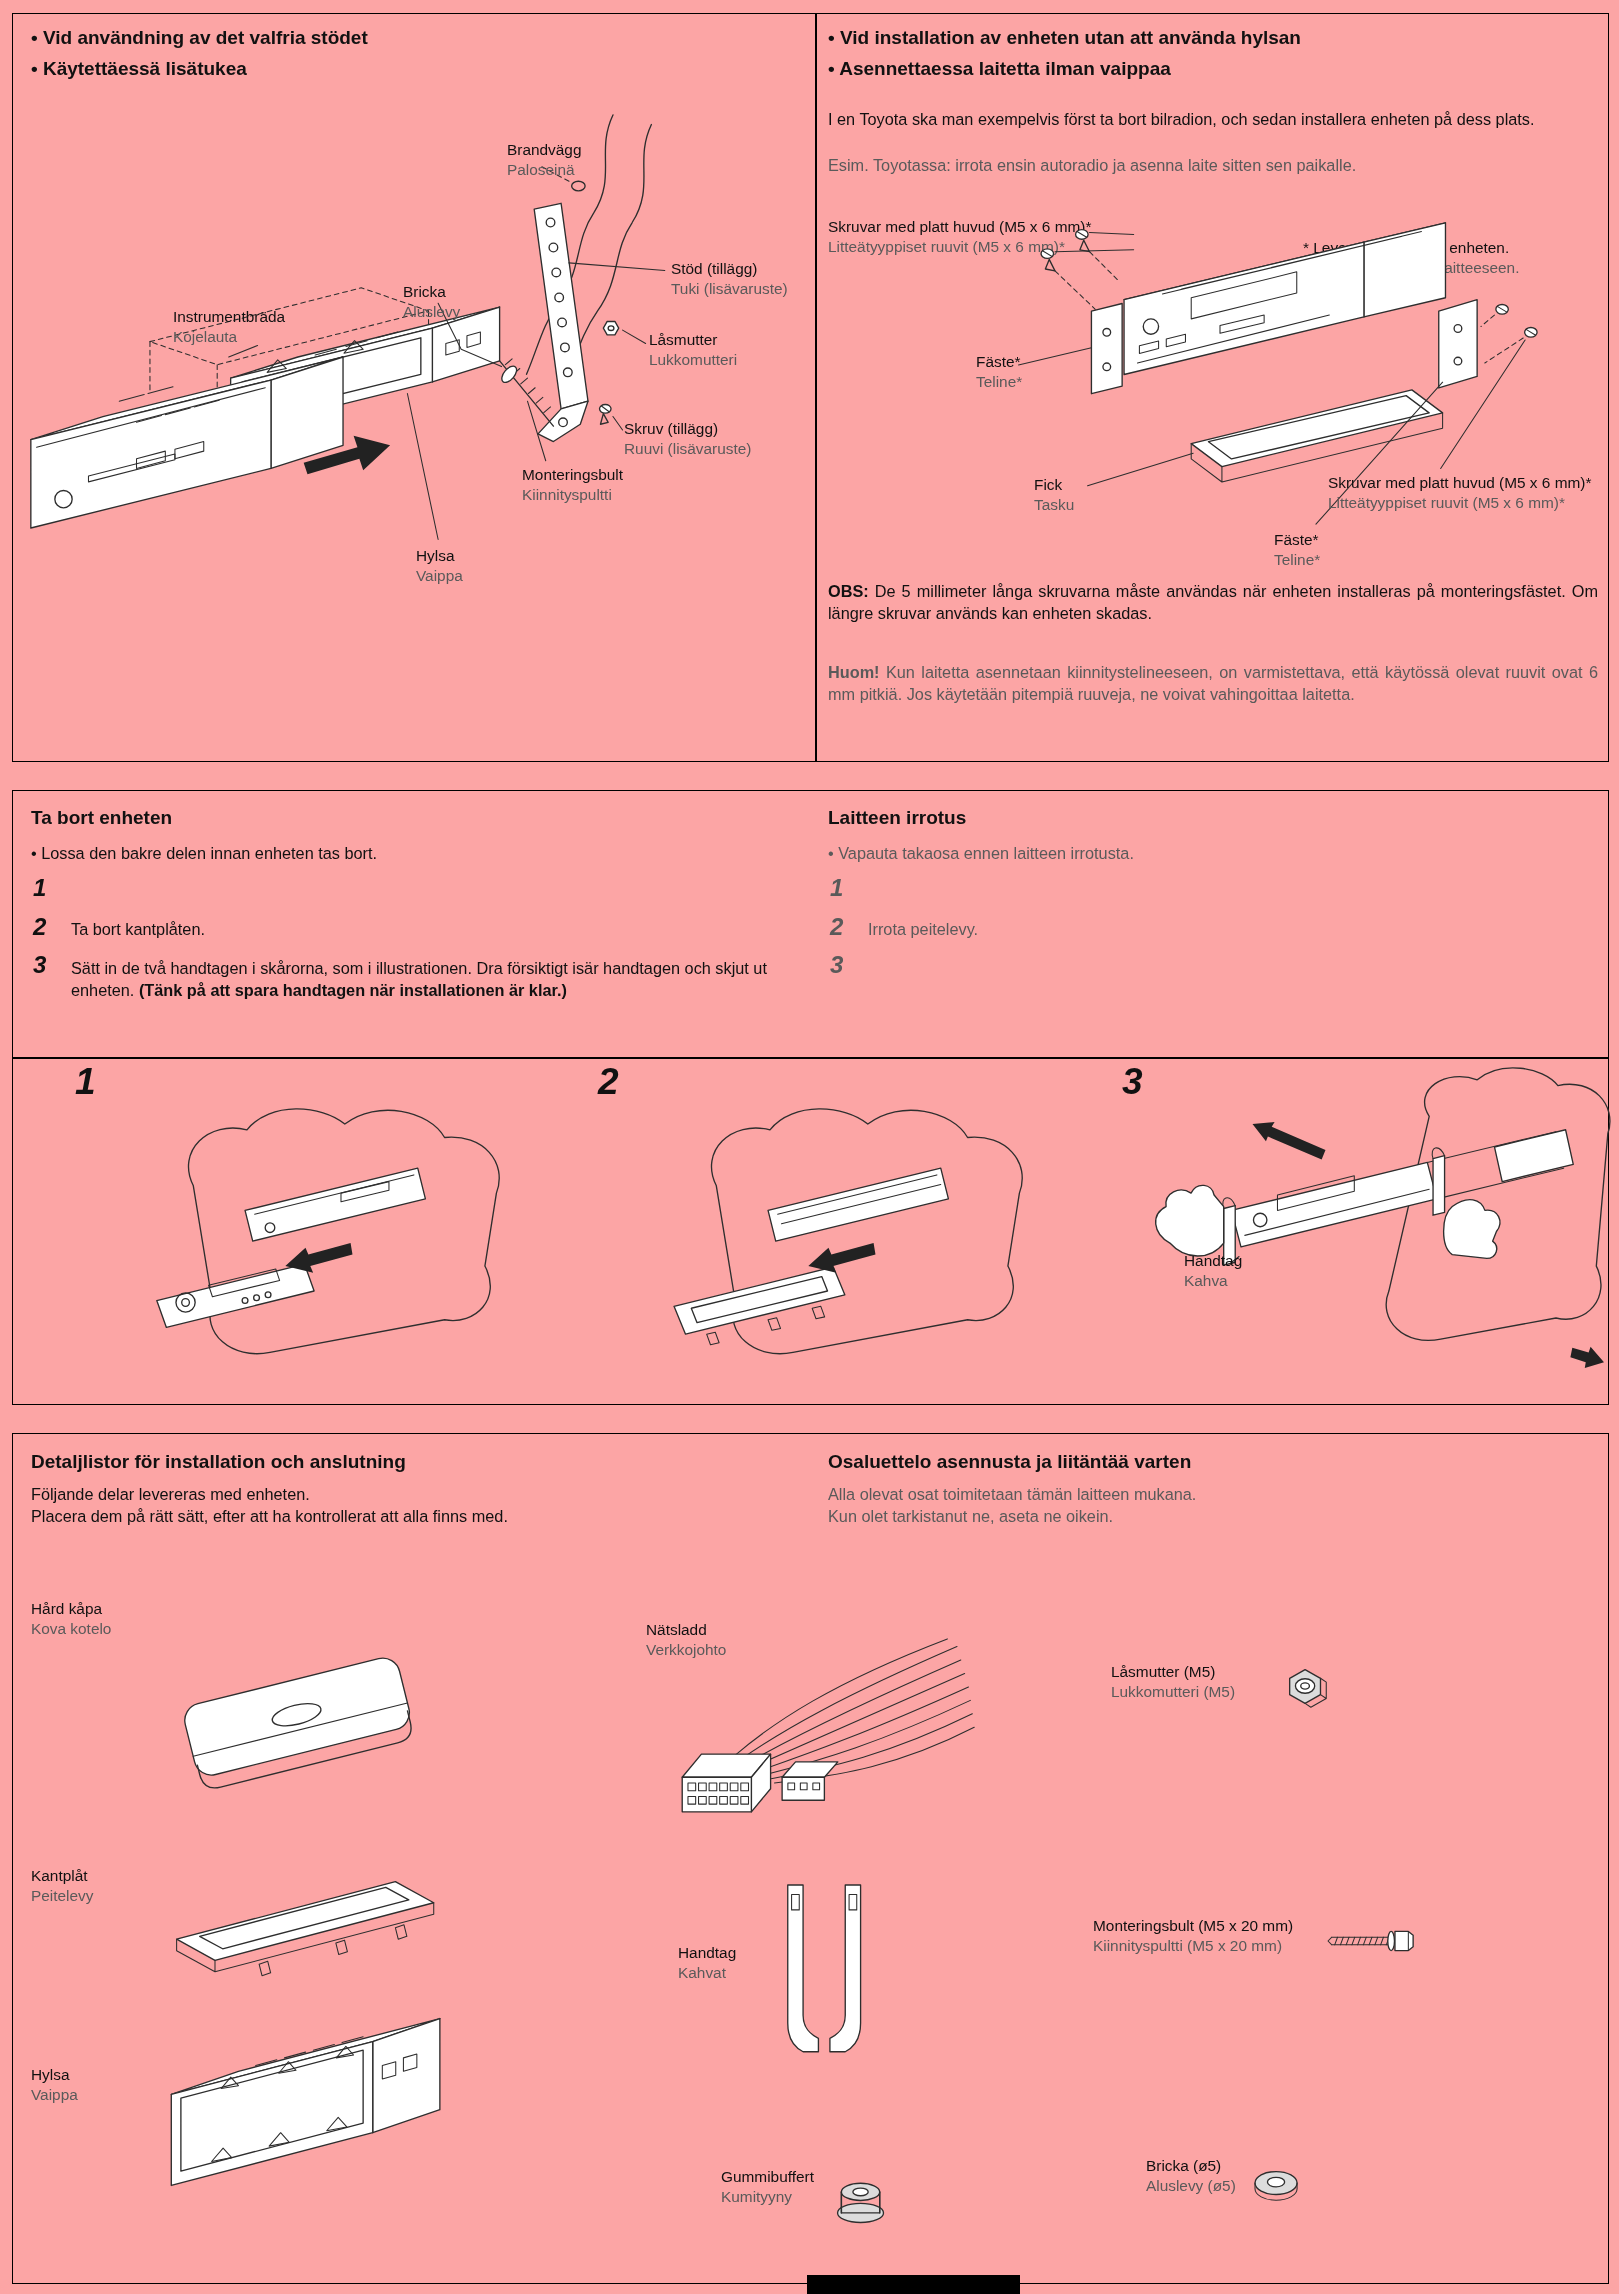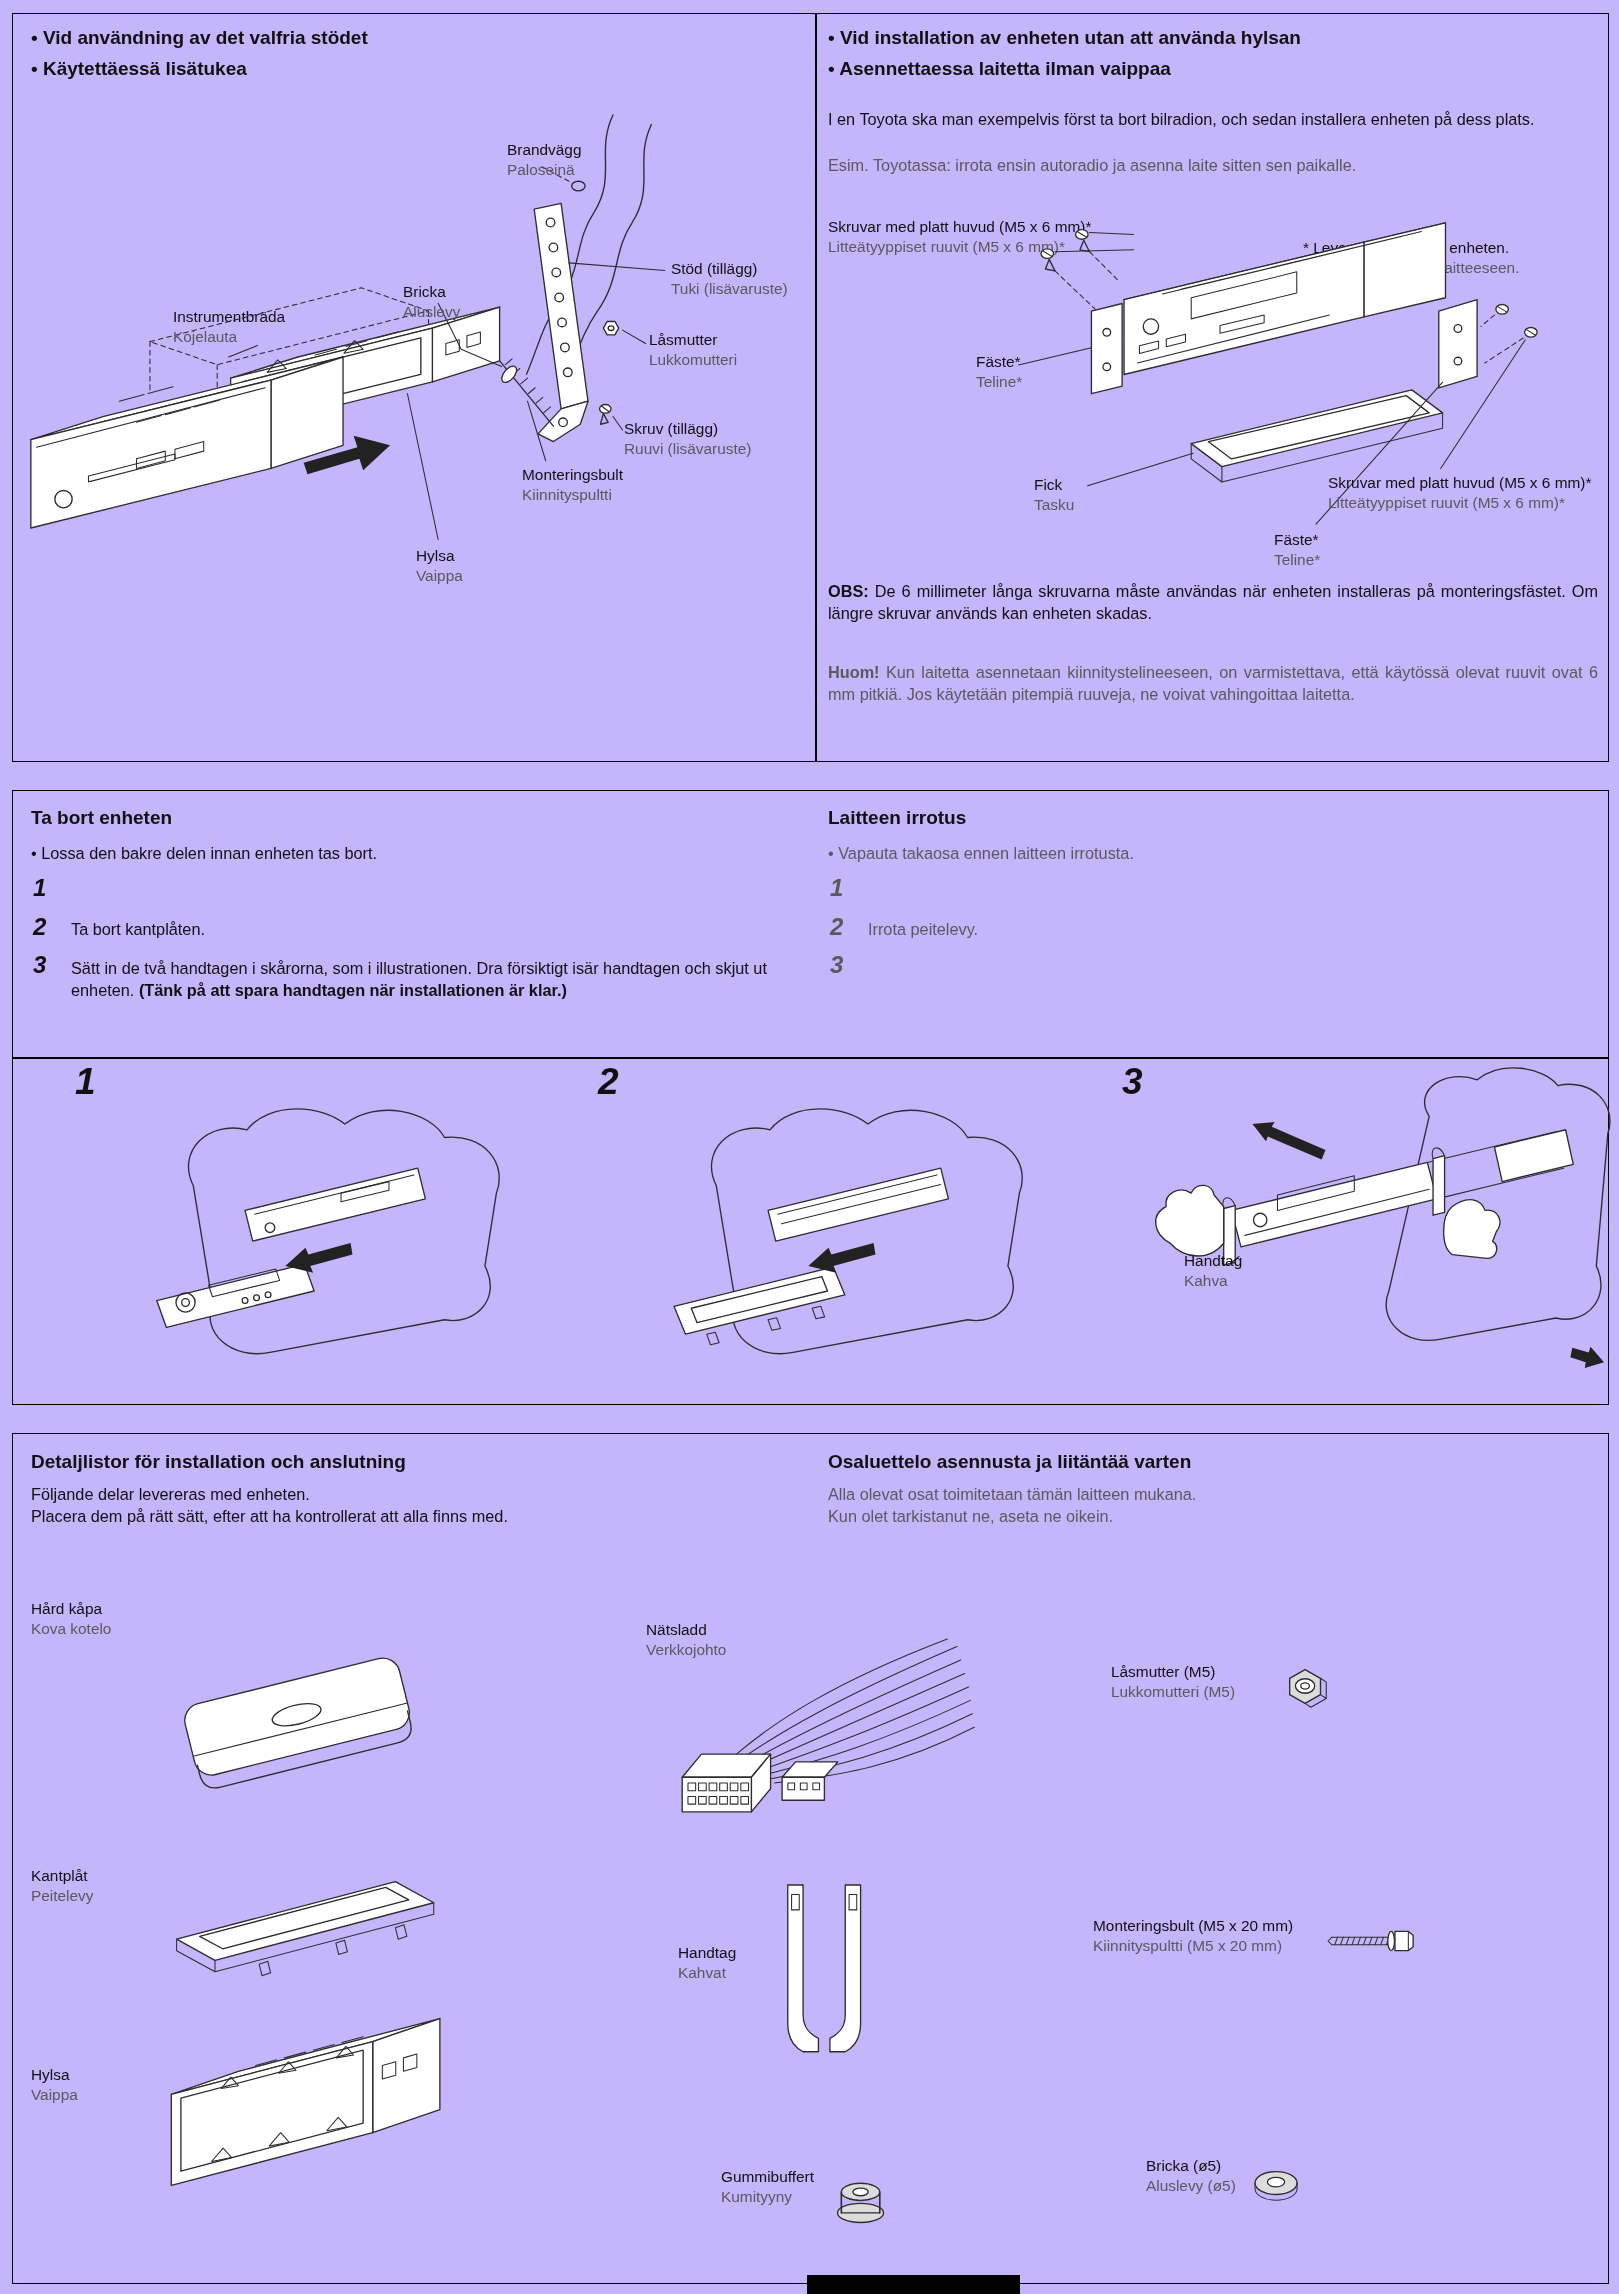--- a/index.html
+++ b/index.html
@@ -1,17 +1,17 @@
 <!DOCTYPE html>
 <html><head>
 <meta charset="utf-8">
 <style>
   *{margin:0;padding:0;box-sizing:border-box}
   html,body{background:#ffffff}
-  #page{position:relative;width:1620px;height:2294px;background:#c4b5fd;font-family:"Liberation Sans",sans-serif;color:#111;overflow:hidden}
+  #page{position:relative;width:1620px;height:2294px;background:#fca5a5;font-family:"Liberation Sans",sans-serif;color:#111;overflow:hidden}
   .box{position:absolute;border:1.5px solid #000}
   .vr{position:absolute;width:1.5px;background:#000}
   .hrule{position:absolute;height:1.5px;background:#000}
   .h1{position:absolute;font-size:19px;font-weight:bold;white-space:nowrap}
   .body-t{position:absolute;font-size:16.3px;line-height:22px}
   .fi{color:#5a5a5a}
   .lbl{position:absolute;font-size:15.4px;line-height:20px;white-space:nowrap}
   .lbl .fi{color:#5a5a5a}
   .stepnum{position:absolute;font-size:24px;font-weight:bold;font-style:italic}
   .fignum{position:absolute;font-size:37px;font-weight:bold;font-style:italic}
@@ -218,21 +218,21 @@
   <div class="lbl" style="left:1328px;top:473px">
     <div class="sv">Skruvar med platt huvud (M5 x 6 mm)*</div>
     <div class="fi">Litteätyyppiset ruuvit (M5 x 6 mm)*</div>
   </div>
   <div class="lbl" style="left:1274px;top:530px">
     <div class="sv">Fäste*</div>
     <div class="fi">Teline*</div>
   </div>
 
   <div class="body-t" style="left:828px;top:580px;width:770px;text-align:justify">
-    <b>OBS:</b><span> De 6 millimeter långa skruvarna måste användas när enheten installeras på monteringsfästet. Om längre skruvar används kan enheten skadas.</span>
+    <b>OBS:</b><span> De 5 millimeter långa skruvarna måste användas när enheten installeras på monteringsfästet. Om längre skruvar används kan enheten skadas.</span>
   </div>
   <div class="body-t fi" style="left:828px;top:661px;width:770px;text-align:justify">
     <b>Huom!</b><span> Kun laitetta asennetaan kiinnitystelineeseen, on varmistettava, että käytössä olevat ruuvit ovat 6 mm pitkiä. Jos käytetään pitempiä ruuveja, ne voivat vahingoittaa laitetta.</span>
   </div>
 
   <div class="box" style="left:11.5px;top:790px;width:1597px;height:615px"></div>
 
   <div class="h1" style="left:31px;top:807px">Ta bort enheten</div>
   <div class="body-t" style="left:31px;top:842px;width:759px">• Lossa den bakre delen innan enheten tas bort.</div>
   <div class="stepnum" style="left:33px;top:874px">1</div>

